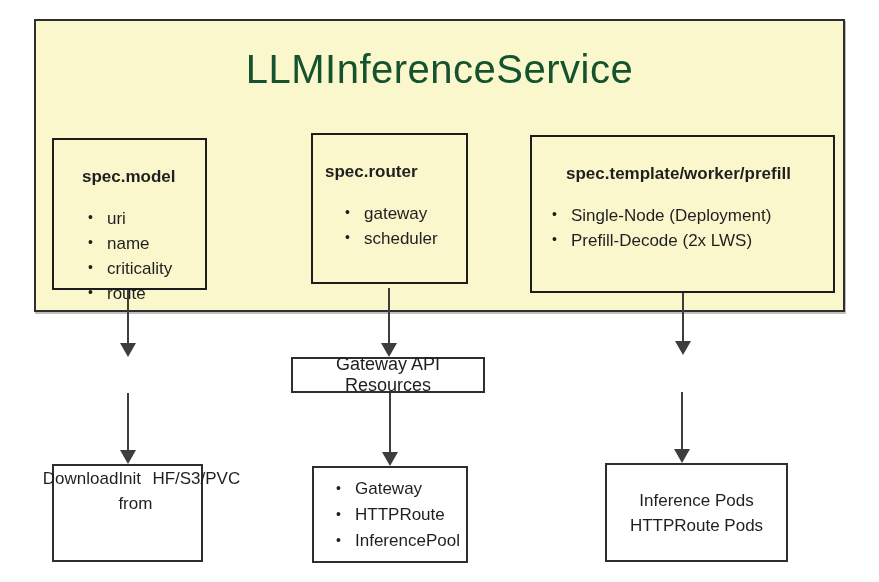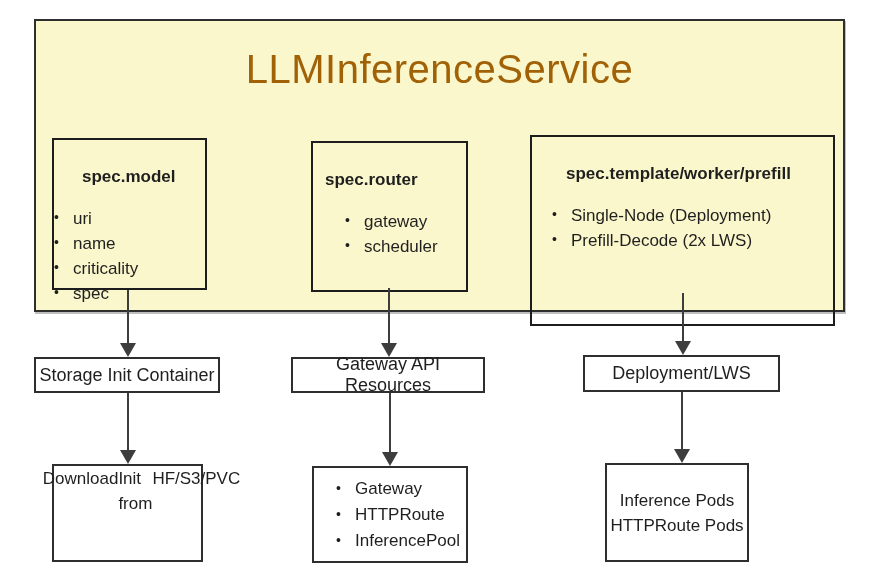--- a/index.html
+++ b/index.html
@@ -27,53 +27,53 @@
     box-sizing: border-box;
     box-shadow: 1px 2px 0 rgba(0,0,0,0.25);
   }
   .container-title {
     position: absolute;
     left: 0; right: 0;
     top: 26px;
     text-align: center;
     font-size: 40px;
     letter-spacing: 0.5px;
-    color: #a16207;
+    color: #14532d;
     font-weight: 500;
   }
 
   
   .spec-box {
     position: absolute;
     border: 2px solid #1d1d1d;
     box-sizing: border-box;
     background: transparent;
   }
   .spec-box.b0 { left: 16px;  top: 117px; width: 155px; height: 152px; }
-  .spec-box.b1 { left: 275px; top: 120px; width: 157px; height: 151px; }
-  .spec-box.b2 { left: 494px; top: 114px; width: 305px; height: 191px; }
+  .spec-box.b1 { left: 275px; top: 112px; width: 157px; height: 151px; }
+  .spec-box.b2 { left: 494px; top: 114px; width: 305px; height: 158px; }
 
   .spec-title {
     font-weight: 700;
     font-size: 17px;
     padding-top: 11px;
     margin-top: 16px;
   }
   .b0 .spec-title { padding-left: 28px; }
   .b1 .spec-title { padding-left: 12px; }
   .b2 .spec-title { padding-left: 34px; }
 
   .spec-list {
     list-style: none;
     margin: 19px 0 0 0;
     padding: 0;
     font-size: 17px;
     line-height: 25px;
   }
-  .b0 .spec-list { }
+  .b0 .spec-list { padding-left: 34px; }
   .b1 .spec-list { padding-left: 32px; }
   .b2 .spec-list { padding-left: 20px; }
   .spec-list li { position: relative; padding-left: 19px; }
   .spec-list li::before {
     content: "\2022";
     position: absolute;
     left: 0; top: -1px;
     font-size: 14px;
   }
 
@@ -94,21 +94,21 @@
   .mid-0 { left: 34px;  top: 357px; width: 186px; height: 36px; }
   .mid-1 { left: 291px; top: 357px; width: 194px; height: 36px; }
   .mid-2 { left: 583px; top: 355px; width: 197px; height: 37px; }
 
   .bot-0 { left: 52px;  top: 464px; width: 151px; height: 98px;
            display: flex; flex-direction: row; justify-content: center;
            padding-left: 28px; font-size: 17px; line-height: 25px; }
   .bot-1 { left: 312px; top: 466px; width: 156px; height: 97px;
            display: flex; flex-direction: column; justify-content: center;
            font-size: 17px; }
-  .bot-2 { left: 605px; top: 463px; width: 144px; height: 99px;
+  .bot-2 { left: 605px; top: 463px; width: 183px; height: 99px;
            font-size: 17px; line-height: 25px; }
   .bot-2.center { flex-direction: column; }
 
   .node-list {
     list-style: none;
     margin: 0; padding: 0 0 0 22px;
     line-height: 26px;
   }
   .node-list li { position: relative; padding-left: 19px; }
   .node-list li::before {
@@ -135,44 +135,42 @@
 
   <div class="container-box">
     <div class="container-title">LLMInferenceService</div>
 
     <div class="spec-box b0">
       <div class="spec-title">spec.model</div>
       <ul class="spec-list">
         <li>uri</li>
         <li>name</li>
         <li>criticality</li>
-        <li>spec</li>
+        <li>route</li>
       </ul>
     </div>
 
     <div class="spec-box b1">
       <div class="spec-title">spec.router</div>
       <ul class="spec-list">
         <li>gateway</li>
         <li>scheduler</li>
       </ul>
     </div>
 
     <div class="spec-box b2">
       <div class="spec-title">spec.template/worker/prefill</div>
       <ul class="spec-list">
         <li>Single-Node (Deployment)</li>
         <li>Prefill-Decode (2x LWS)</li>
       </ul>
     </div>
   </div>
 
-  <div class="node center mid-0">Storage Init Container</div>
   <div class="node center mid-1">Gateway API Resources</div>
-  <div class="node center mid-2">Deployment/LWS</div>
 
   <div class="node bot-0">
     <div>Download</div>
     <div>Init from</div>
     <div>HF/S3/PVC</div>
   </div>
 
   <div class="node bot-1">
     <ul class="node-list">
       <li>Gateway</li>

